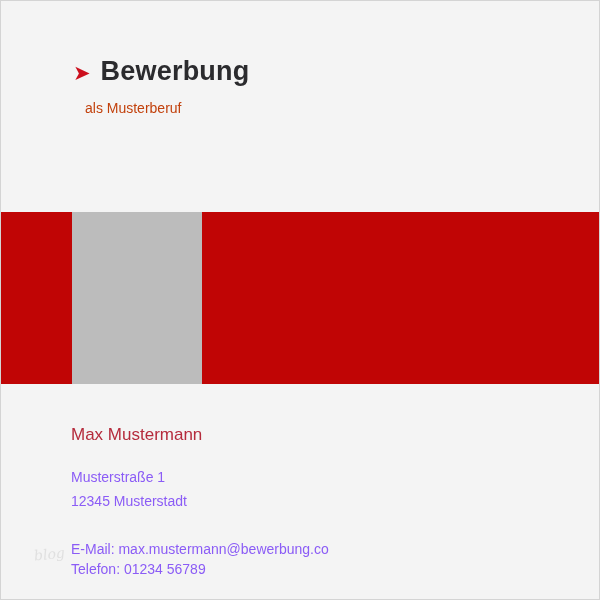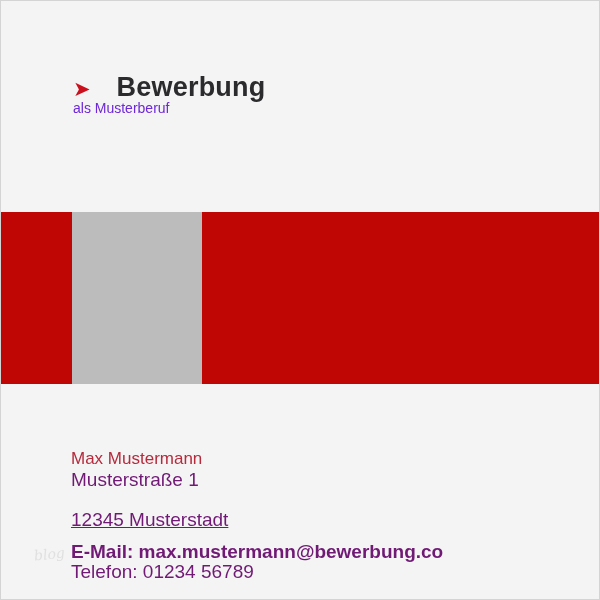--- a/index.html
+++ b/index.html
@@ -27,31 +27,31 @@
     align-items: center;
     gap: 10px;
   }
   .arrow-icon {
     color: #cc0f1d;
     font-size: 21px;
     line-height: 1;
     transform: translateY(1px);
   }
   .page-title {
-    margin: 16px;
+    margin: 0;
     font-size: 27px;
     font-weight: bold;
     color: #2b2b2e;
     letter-spacing: 0.2px;
   }
   .subtitle {
     position: absolute;
-    left: 72px;
+    left: 84px;
     font-size: 14px;
-    color: #6d28d9;
+    color: #c2410c;
   }
   .subtitle.line1 { top: 99px; }
   .subtitle.line2 { top: 124px; }
 
   
   .red-band {
     position: absolute;
     left: 0;
     top: 211px;
     width: 600px;
@@ -64,34 +64,34 @@
     top: 0;
     width: 130px;
     height: 172px;
     background: #bcbcbc;
   }
 
   
   .contact-name {
     position: absolute;
     left: 70px;
-    top: 448px;
+    top: 424px;
     font-size: 17px;
     color: #b52b3c;
   }
   .contact-line {
     position: absolute;
     left: 70px;
-    font-size: 19px;
-    color: #701a75;
+    font-size: 14px;
+    color: #8b5cf6;
   }
   .contact-line.street { top: 468px; }
-  .contact-line.city   { top: 508px; text-decoration: underline; }
+  .contact-line.city   { top: 492px; }
   .contact-line.phone  { top: 516px; margin-top: 44px; }
-  .contact-line.email  { top: 540px; font-weight: bold; }
+  .contact-line.email  { top: 540px; }
 
   
   .watermark {
     position: absolute;
     left: 33px;
     top: 545px;
     font-family: "DejaVu Serif", serif;
     font-style: italic;
     font-size: 14px;
     color: #e0e0e0;

